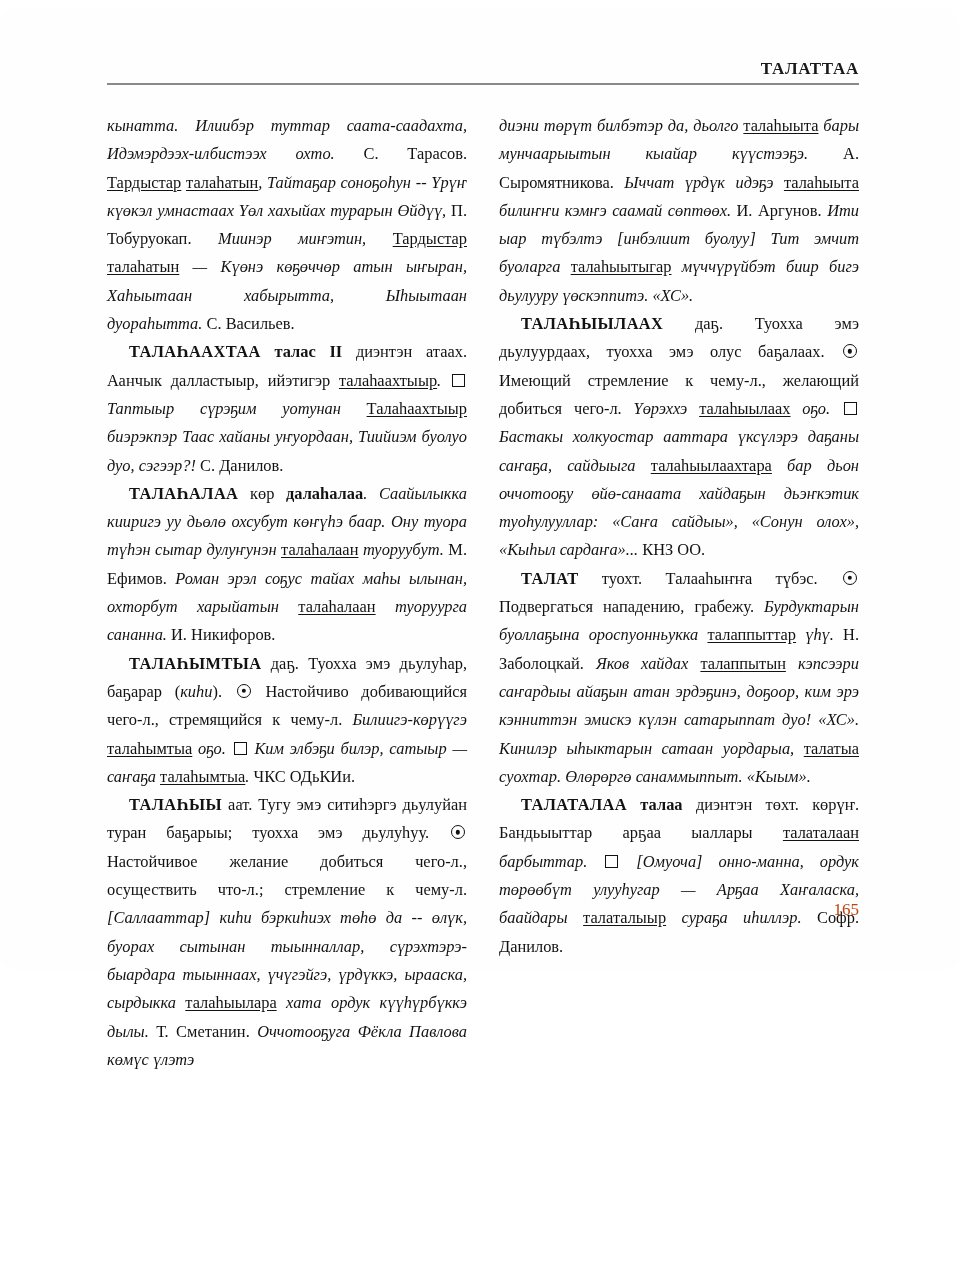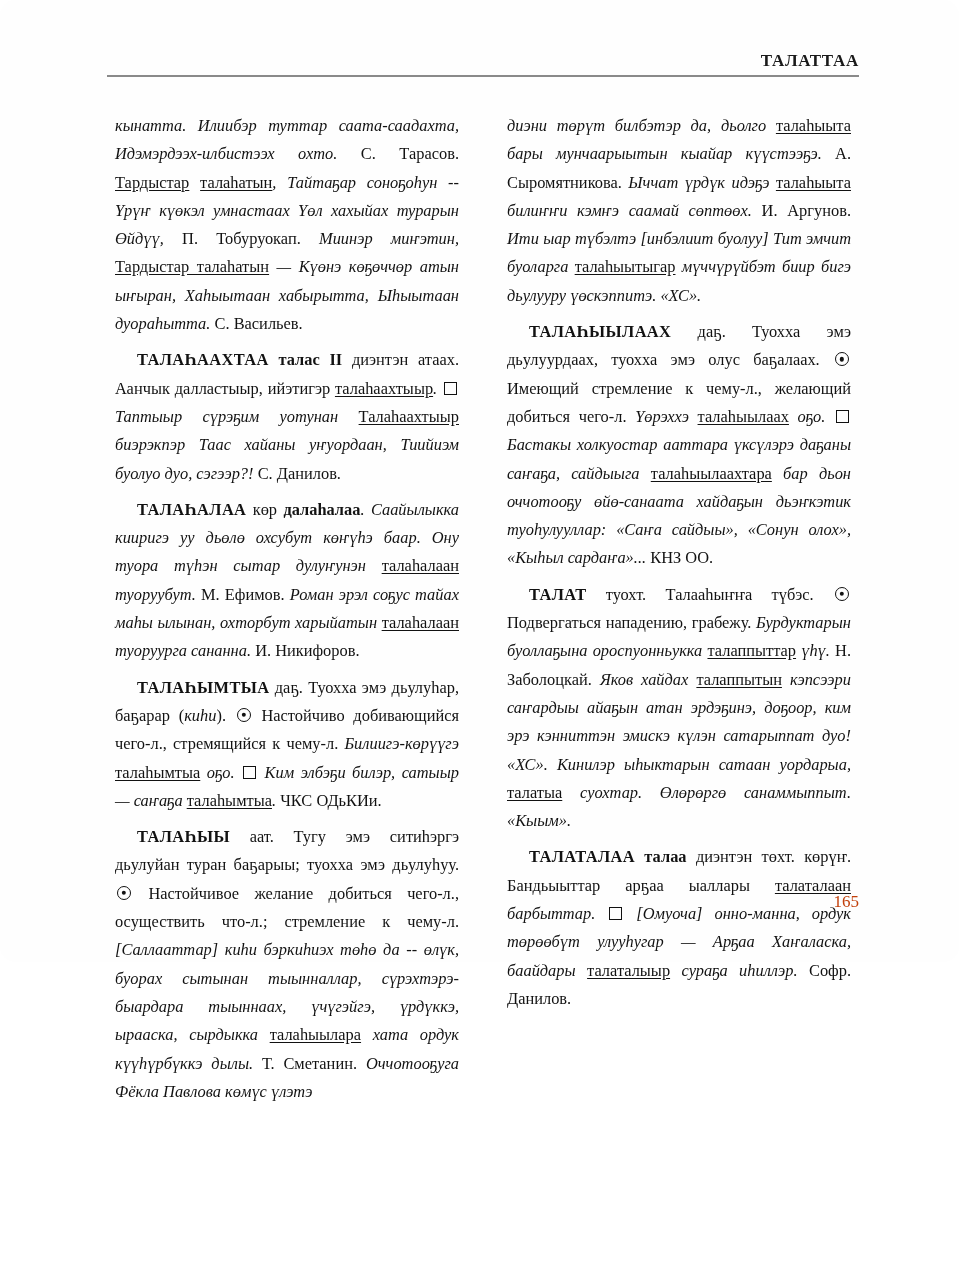--- a/index.html
+++ b/index.html
@@ -11,21 +11,21 @@
     width: 959px;
     height: 1274px;
     position: relative;
     font-family: "Liberation Serif", "DejaVu Serif", serif;
     color: #000;
     overflow: hidden;
   }
 
   .page {
     position: absolute;
-    left: 0; top: 0;
+    left: 0; top: 8px;
     width: 959px;
     height: 962px;
     background: #fefefe;
     border-radius: 15px;
   }
 
   
   .header-zone {
     position: absolute;
     left: 107px;
@@ -60,21 +60,21 @@
   }
   .col {
     width: 360px;
     font-size: 16.4px;
     line-height: 28.3px;
     text-align: justify;
     text-justify: inter-word;
     color: #121212;
   }
   .col p {
-    margin: 8px;
+    margin: 0;
     text-indent: 0;
   }
   .col p.entry {
     text-indent: 22px;
   }
 
   
   .it   { font-style: italic; }
   .rom  { font-style: normal; }
   .hw   { font-weight: bold; font-style: normal; letter-spacing: 0.4px; }

